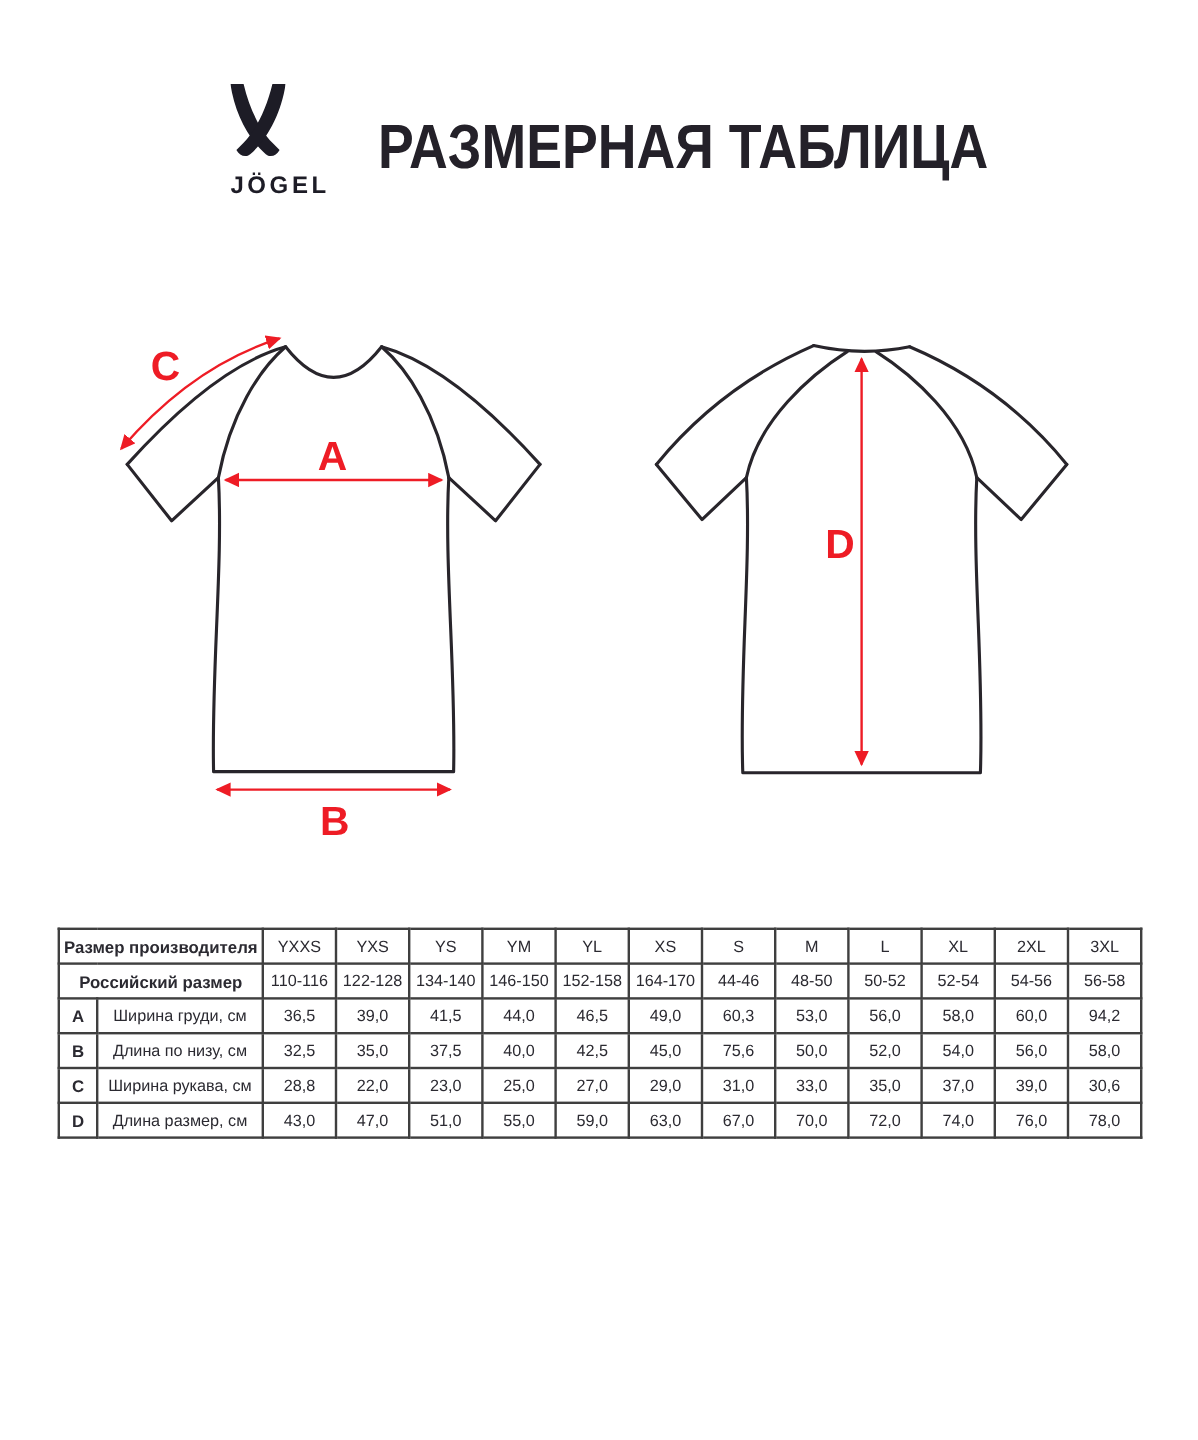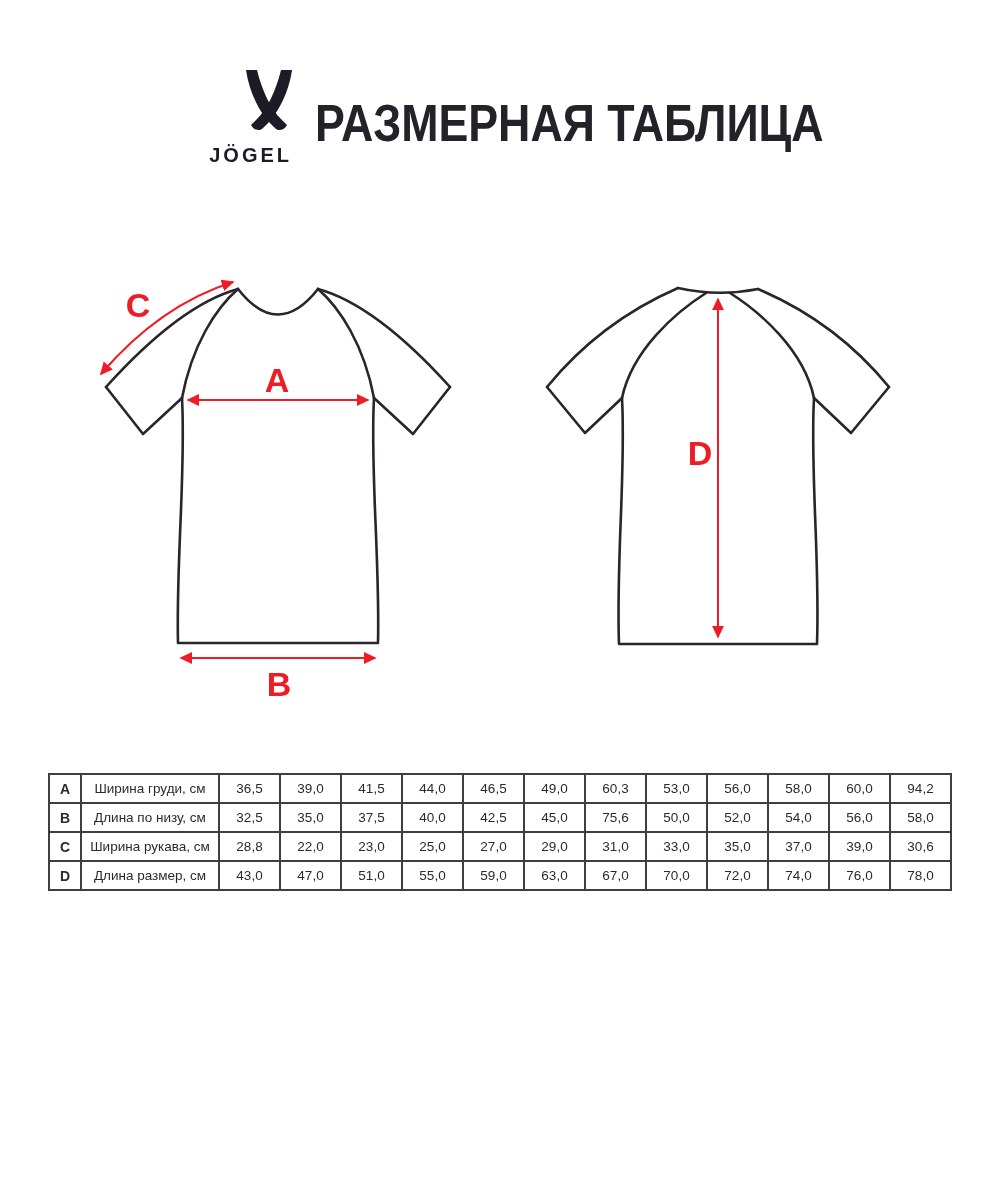--- a/index.html
+++ b/index.html
@@ -5,21 +5,21 @@
   html,body{margin:0;padding:0;}
   body{
     width:998px;height:1200px;position:relative;overflow:hidden;
     background:#ffffff;
     font-family:"Liberation Sans","DejaVu Sans",sans-serif;
     color:#26242c;
   }
   
   .brand{
     position:absolute;left:192px;top:70px;width:100px;
-    display:flex;flex-direction:column;align-items:flex-end;
+    display:flex;flex-direction:column;align-items:flex-start;
   }
   .brand .mark{width:46px;height:70px;display:block;}
   .brand .brand-name{
     margin-top:4px;font-size:20px;font-weight:bold;letter-spacing:3px;
     color:#1d1c26;white-space:nowrap;
   }
   .page-title{
     position:absolute;left:315px;top:95px;margin:0;
     font-size:52px;line-height:56px;font-weight:bold;color:#242129;
     transform:scaleX(.86);transform-origin:left center;white-space:nowrap;
@@ -106,20 +106,50 @@
       <col style="width:61px">
         <col style="width:61px">
         <col style="width:61px">
         <col style="width:61px">
       <col style="width:61px">
         <col style="width:61px">
         <col style="width:61px">
         <col style="width:61px">
     </colgroup>
     <tbody>
+        <tr>
+          <td class="hdr" colspan="2">Размер производителя</td>
+          <td>YXXS</td>
+          <td>YXS</td>
+          <td>YS</td>
+          <td>YM</td>
+          <td>YL</td>
+          <td>XS</td>
+          <td>S</td>
+          <td>M</td>
+          <td>L</td>
+          <td>XL</td>
+          <td>2XL</td>
+          <td>3XL</td>
+        </tr>
+        <tr>
+          <td class="hdr" colspan="2">Российский размер</td>
+          <td>110-116</td>
+          <td>122-128</td>
+          <td>134-140</td>
+          <td>146-150</td>
+          <td>152-158</td>
+          <td>164-170</td>
+          <td>44-46</td>
+          <td>48-50</td>
+          <td>50-52</td>
+          <td>52-54</td>
+          <td>54-56</td>
+          <td>56-58</td>
+        </tr>
         <tr>
           <td class="letter">A</td>
           <td>Ширина груди, см</td>
           <td>36,5</td>
           <td>39,0</td>
           <td>41,5</td>
           <td>44,0</td>
           <td>46,5</td>
           <td>49,0</td>
           <td>60,3</td>

